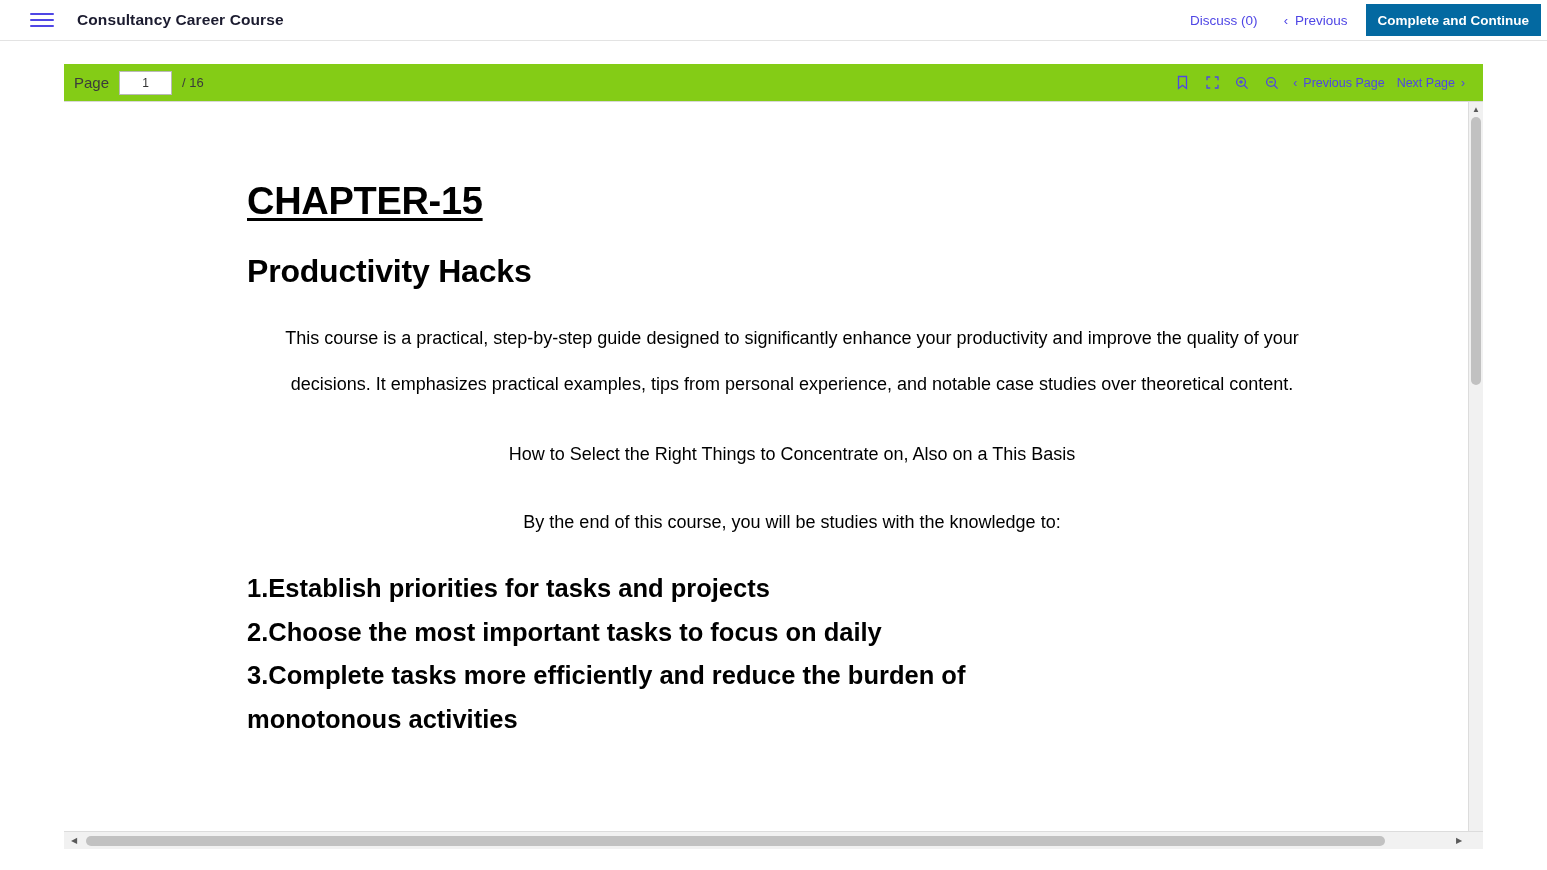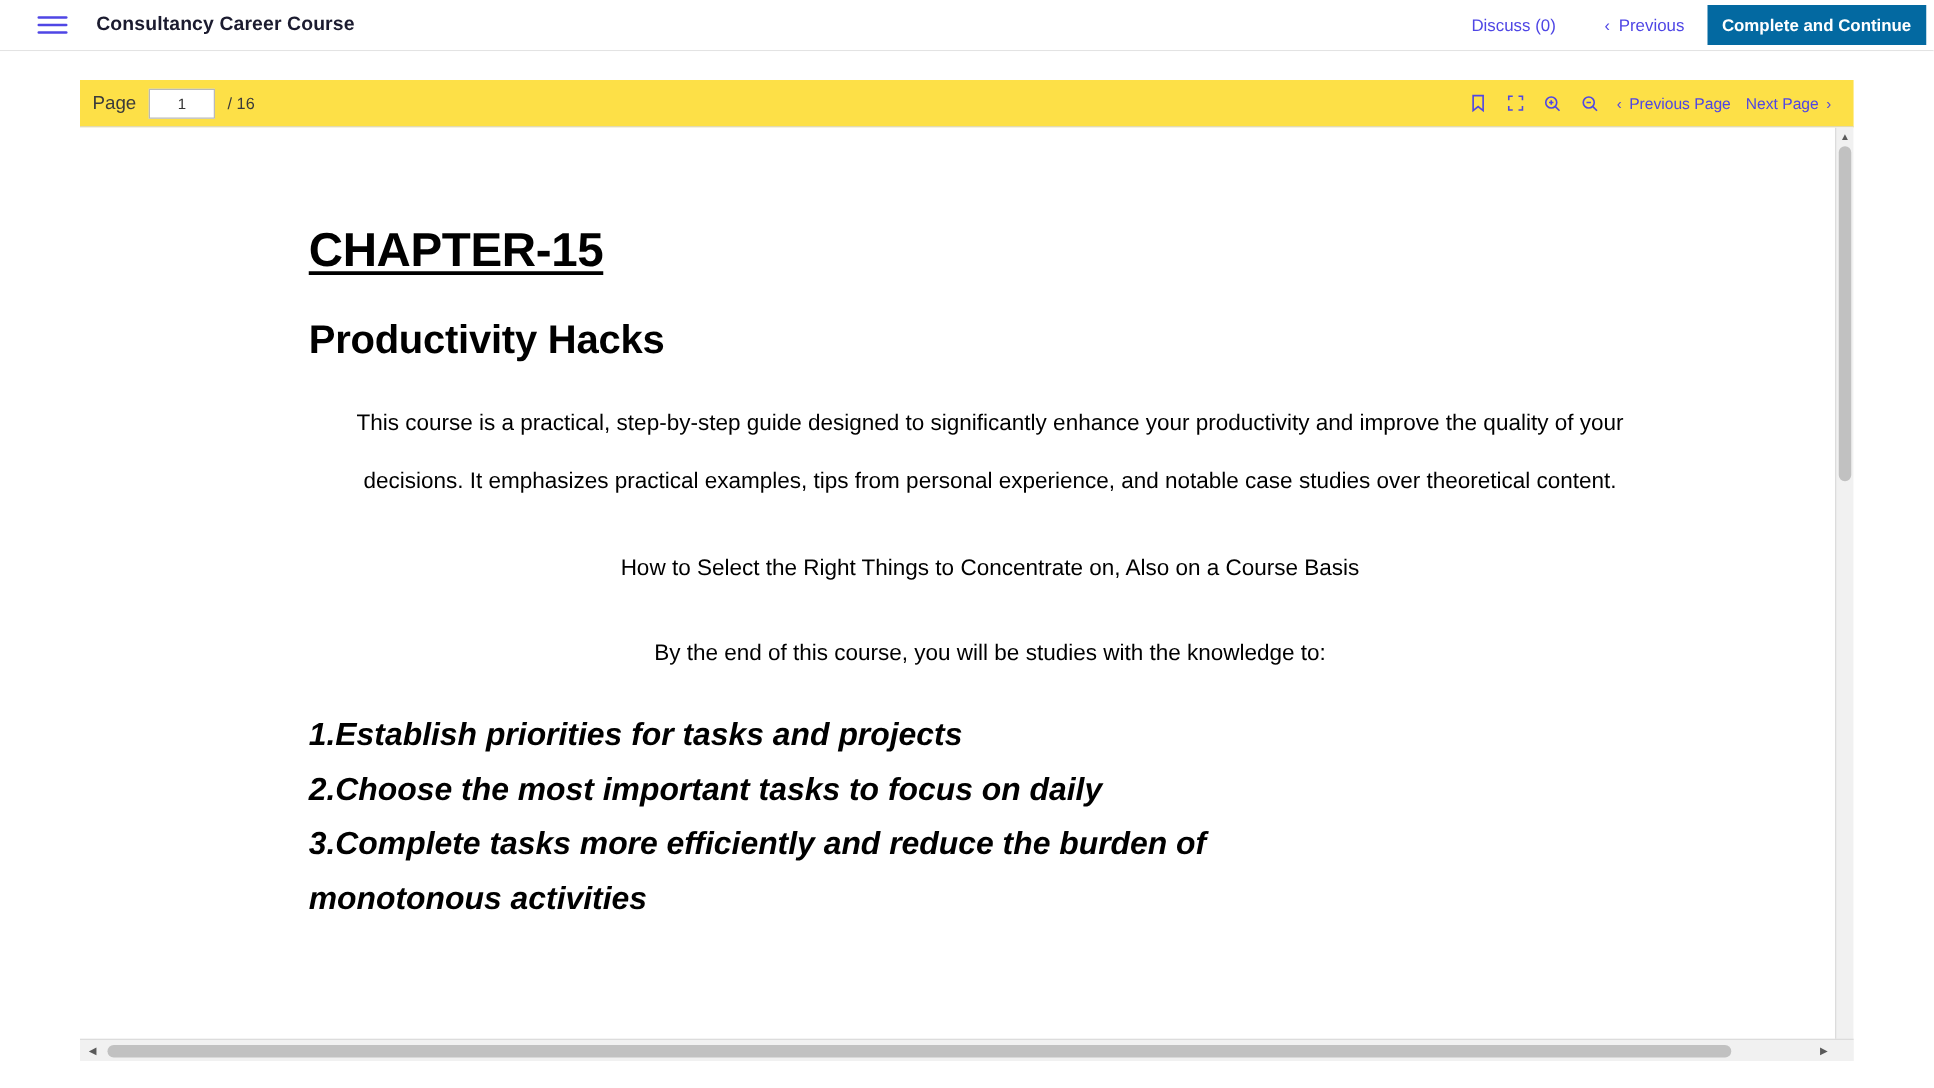--- a/index.html
+++ b/index.html
@@ -47,21 +47,21 @@
   }
   .appbar-right {
     margin-left: auto;
     display: flex;
     align-items: center;
     height: 100%;
   }
   .discuss-link {
     font-size: 13.5px;
     color: #4f46e5;
-    margin-right: 39px;
+    margin-right: 26px;
     cursor: pointer;
   }
   .prev-link {
     font-size: 13.5px;
     color: #4f46e5;
     margin-right: 18px;
     display: flex;
     align-items: center;
     gap: 7px;
     cursor: pointer;
@@ -96,21 +96,21 @@
     width: 1419px;
     height: 785px;
     background: #ffffff;
     border: 0;
     overflow: hidden;
   }
 
   
   .pdf-toolbar {
     height: 38px;
-    background: #fde047;
+    background: #84cc16;
     display: flex;
     align-items: center;
     padding: 0 12px 0 10px;
     border-bottom: 1px solid #d8d8d8;
   }
   .pdf-toolbar .page-label {
     font-size: 15px;
     color: #3b3b3b;
     margin-right: 10px;
   }
@@ -191,21 +191,21 @@
     max-width: 1090px;
     text-align: center;
   }
   .doc-p.tight { margin-bottom: 22px; }
   .doc-list {
     font-size: 25.5px;
     font-weight: bold;
     line-height: 43.5px;
     color: #000000;
   }
-  .doc-list div { white-space: nowrap; font-style: italic; }
+  .doc-list div { white-space: nowrap; }
 
   
   .vscroll {
     position: absolute;
     top: 0;
     right: 0;
     width: 15px;
     height: 747px;
     background: #f1f1f1;
     border-left: 1px solid #dcdcdc;
@@ -340,21 +340,21 @@
           <span class="chev">›</span>
         </div>
       </div>
     </div>
 
     <div class="page-area">
       <div class="page-content">
         <div class="doc-h1">CHAPTER-15</div>
         <div class="doc-h2">Productivity Hacks</div>
         <div class="doc-p">This course is a practical, step-by-step guide designed to significantly enhance your productivity and improve the quality of your decisions. It emphasizes practical examples, tips from personal experience, and notable case studies over theoretical content.</div>
-        <div class="doc-p tight">How to Select the Right Things to Concentrate on, Also on a Course Basis</div>
+        <div class="doc-p tight">How to Select the Right Things to Concentrate on, Also on a This Basis</div>
         <div class="doc-p tight">By the end of this course, you will be studies with the knowledge to:</div>
         <div class="doc-list">
           <div>1.Establish priorities for tasks and projects</div>
           <div>2.Choose the most important tasks to focus on daily</div>
           <div>3.Complete tasks more efficiently and reduce the burden of</div>
           <div>monotonous activities</div>
         </div>
       </div>
 
       <div class="vscroll">

